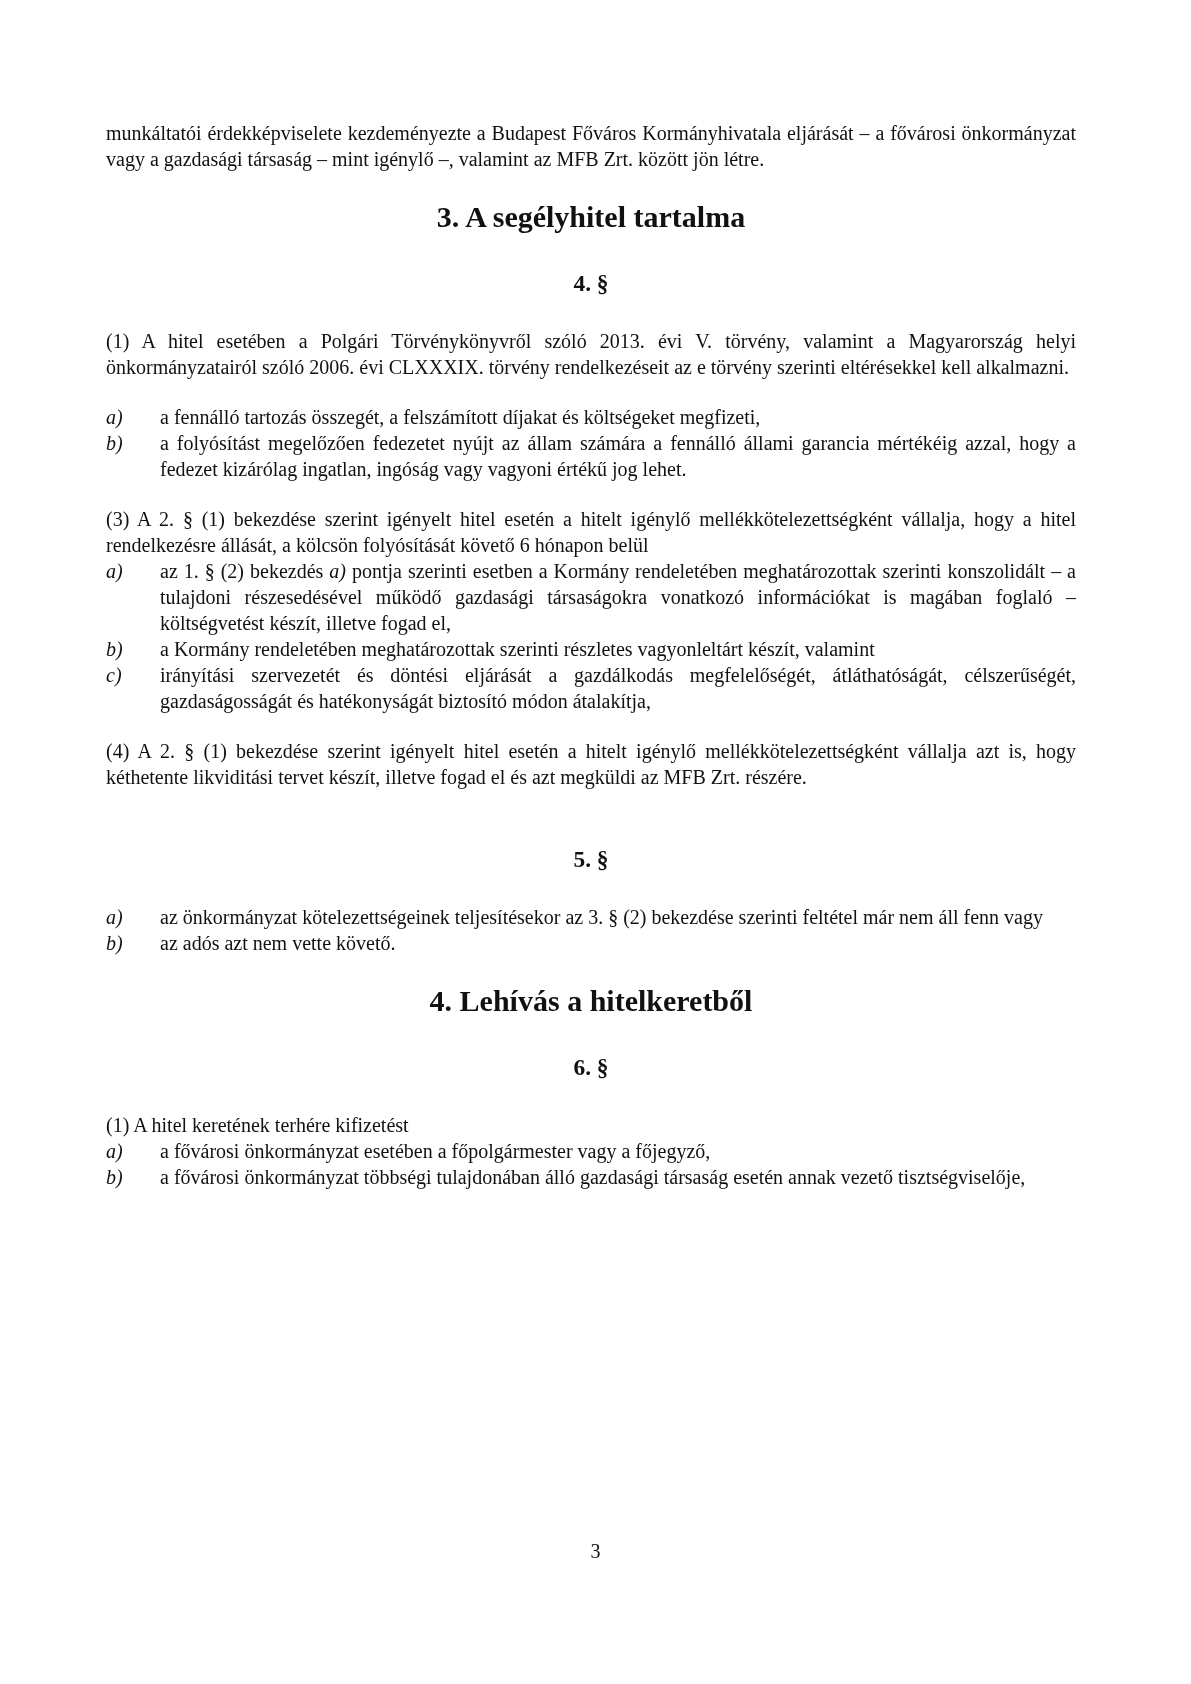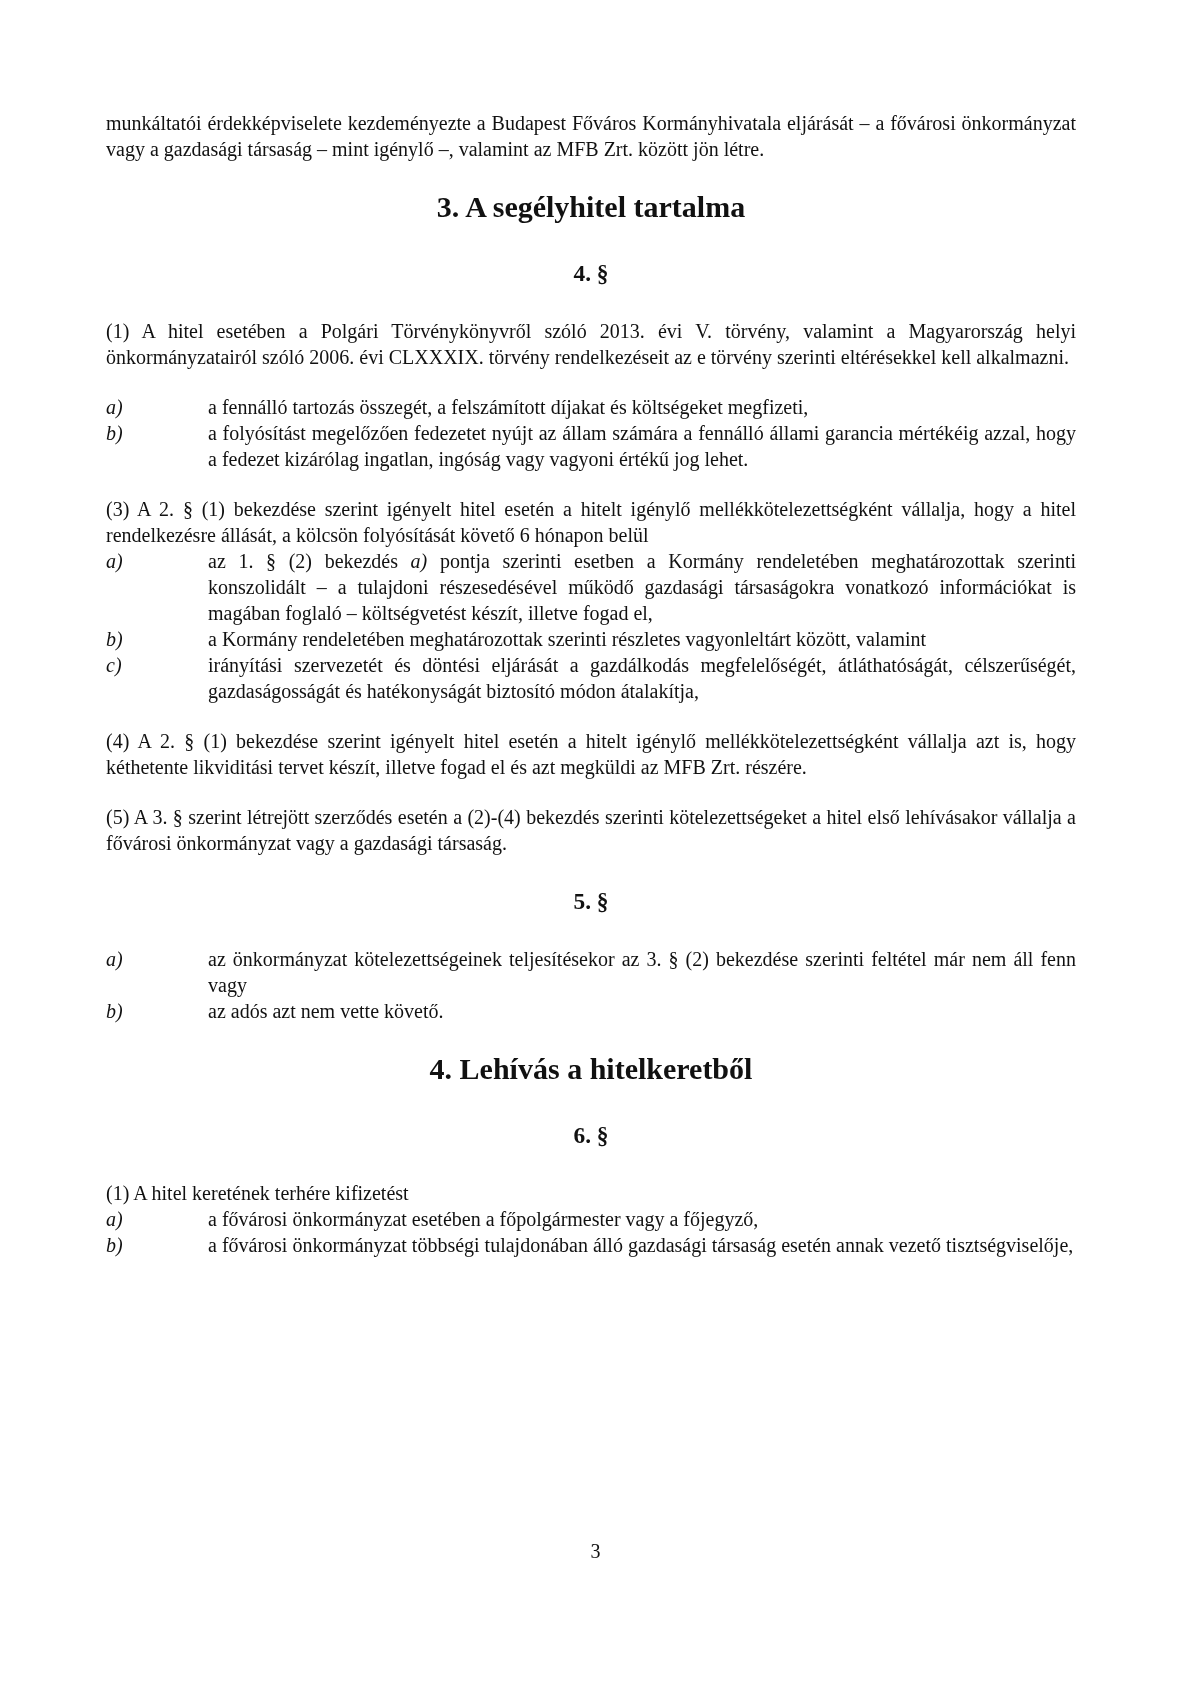--- a/index.html
+++ b/index.html
@@ -12,21 +12,21 @@
       height: 1684px;
       position: relative;
       overflow: hidden;
       font-family: "Liberation Serif", "DejaVu Serif", serif;
       color: #111111;
       font-size: 20px;
     }
     .page {
       position: absolute;
       left: 106px;
-      top: 110px;
+      top: 120px;
       width: 970px;
     }
     p {
       margin: 0;
       line-height: 26px;
       text-align: justify;
     }
     .gap { height: 24px; }
     .heading {
       text-align: center;
@@ -44,21 +44,20 @@
       line-height: 26px;
     }
     .list .marker {
       font-style: italic;
       width: 54px;
       flex: 0 0 54px;
     }
     .list .text {
       flex: 1;
       text-align: justify;
-      margin-left: 48px;
     }
     .page-number {
       position: absolute;
       top: 1538px;
       left: 0;
       width: 1191px;
       text-align: center;
       font-size: 20px;
       line-height: 26px;
     }
@@ -92,33 +91,32 @@
   <div class="gap"></div>
 
   <p>(3) A 2. § (1) bekezdése szerint igényelt hitel esetén a hitelt igénylő mellékkötelezettségként vállalja, hogy a hitel rendelkezésre állását, a kölcsön folyósítását követő 6 hónapon belül</p>
   <ul class="list">
     <li>
       <span class="marker">a)</span>
       <span class="text"><span>az 1. § (2) bekezdés </span><i>a)</i><span> pontja szerinti esetben a Kormány rendeletében meghatározottak szerinti konszolidált – a tulajdoni részesedésével működő gazdasági társaságokra vonatkozó információkat is magában foglaló – költségvetést készít, illetve fogad el,</span></span>
     </li>
     <li>
       <span class="marker">b)</span>
-      <span class="text">a Kormány rendeletében meghatározottak szerinti részletes vagyonleltárt között, valamint</span>
+      <span class="text">a Kormány rendeletében meghatározottak szerinti részletes vagyonleltárt készít, valamint</span>
     </li>
     <li>
       <span class="marker">c)</span>
       <span class="text">irányítási szervezetét és döntési eljárását a gazdálkodás megfelelőségét, átláthatóságát, célszerűségét, gazdaságosságát és hatékonyságát biztosító módon átalakítja,</span>
     </li>
   </ul>
   <div class="gap"></div>
 
   <p>(4) A 2. § (1) bekezdése szerint igényelt hitel esetén a hitelt igénylő mellékkötelezettségként vállalja azt is, hogy kéthetente likviditási tervet készít, illetve fogad el és azt megküldi az MFB Zrt. részére.</p>
   <div class="gap"></div>
 
-  <p>(5) A 3. § szerint létrejött szerződés esetén a (2)-(4) bekezdés szerinti kötelezettségeket a hitel első lehívásakor vállalja a fővárosi önkormányzat vagy a gazdasági társaság.</p>
   <div class="gap"></div>
 
   <h3 class="heading">5. §</h3>
   <div class="gap"></div>
 
   <ul class="list">
     <li>
       <span class="marker">a)</span>
       <span class="text">az önkormányzat kötelezettségeinek teljesítésekor az 3. § (2) bekezdése szerinti feltétel már nem áll fenn vagy</span>
     </li>

